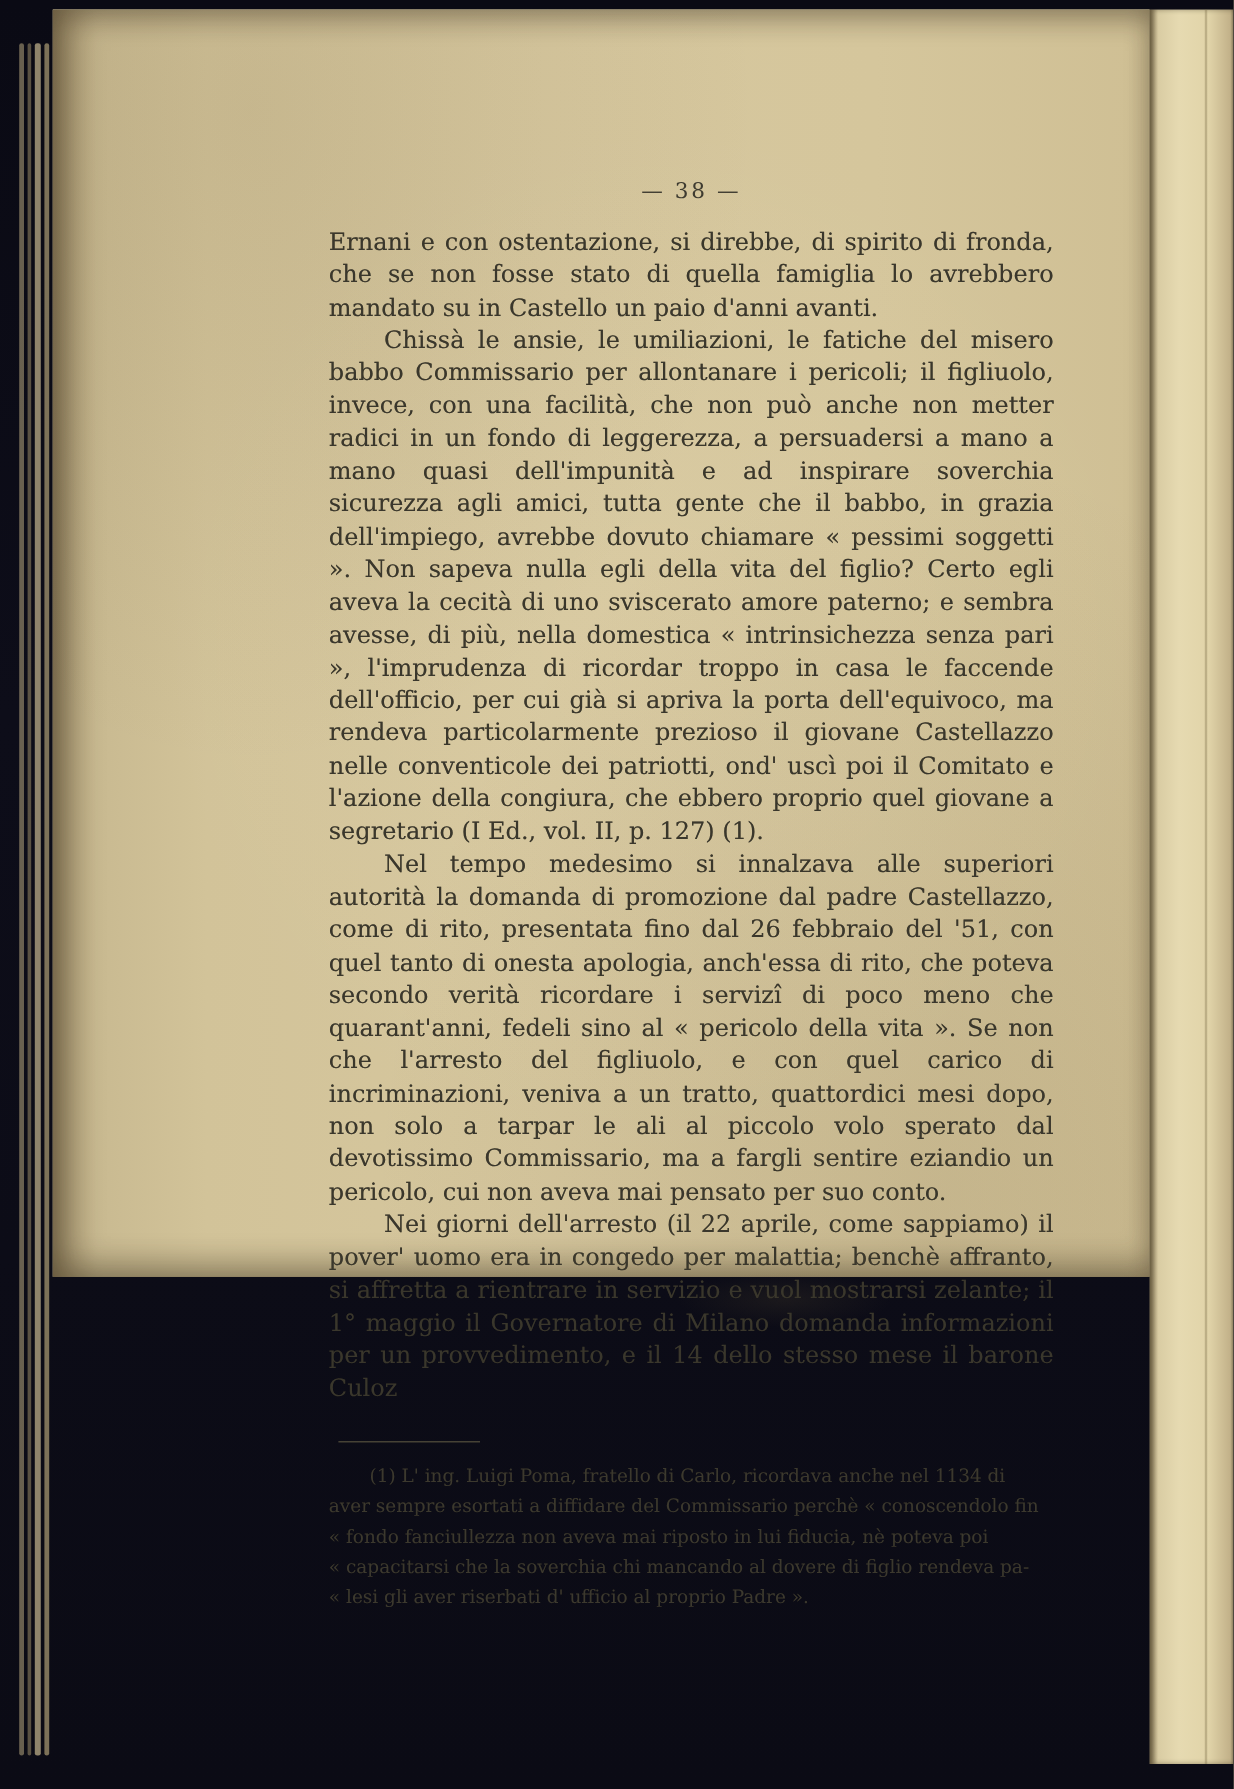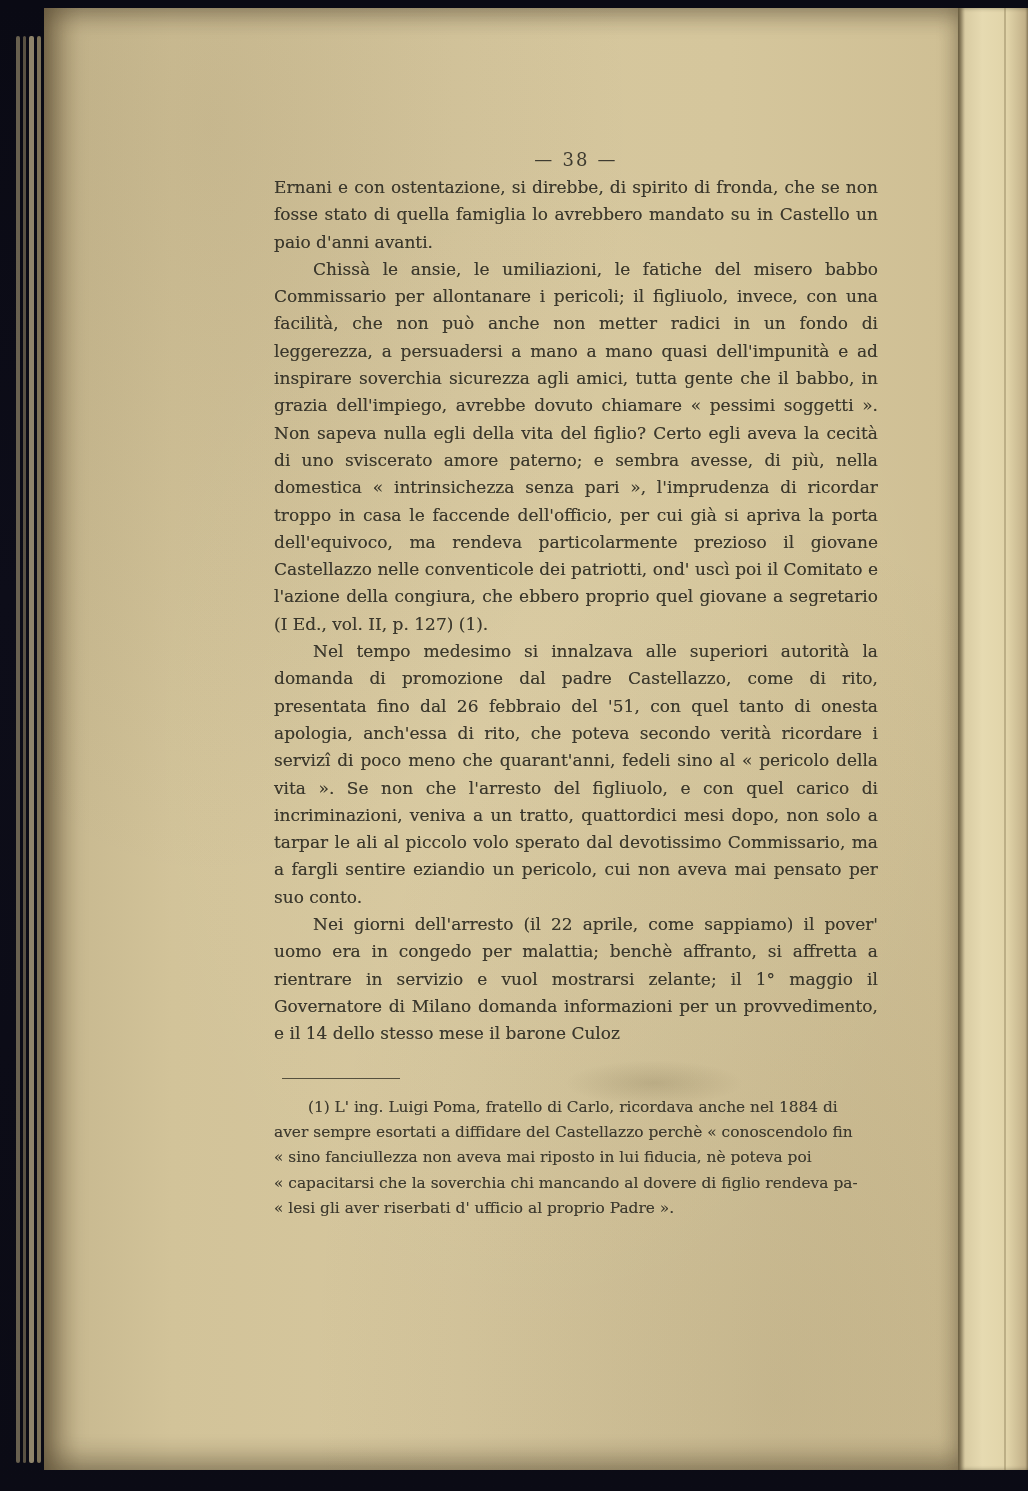--- a/index.html
+++ b/index.html
@@ -14,21 +14,21 @@
     background:linear-gradient(180deg,#0a0a14 0%,#0d0d19 40%,#0b0b15 100%);
   }
   
   .edge{position:absolute;top:36px;bottom:28px;border-radius:2px;}
   .edge.e1{left:16px;width:4px;background:#b6a77f;opacity:.55;}
   .edge.e2{left:23px;width:3px;background:#8e8060;opacity:.6;}
   .edge.e3{left:29px;width:5px;background:#c7b890;opacity:.7;}
   .edge.e4{left:37px;width:4px;background:#a3946f;opacity:.75;}
   
   .page{
-    position:absolute;left:44px;top:8px;width:914px;height:1462px;
+    position:absolute;left:44px;top:8px;width:914px;height:1056px;
     background:
       linear-gradient(90deg,#b3a27a 0%,#c9ba91 4%,#d2c399 14%,#d6c79e 45%,#d5c69c 75%,#cfbf94 100%),
       #d4c59b;
     box-shadow:inset 14px 0 28px rgba(40,30,15,.35), inset 0 10px 18px rgba(40,30,15,.18), inset 0 -14px 22px rgba(40,30,15,.22);
   }
   .page::before{ 
     content:"";position:absolute;inset:0;pointer-events:none;
     background:
       radial-gradient(ellipse at 18% 8%, rgba(90,70,40,.10), transparent 40%),
       radial-gradient(ellipse at 80% 95%, rgba(90,70,40,.12), transparent 45%),
@@ -49,21 +49,21 @@
     content:"";position:absolute;left:46px;top:0;bottom:0;width:2px;
     background:rgba(120,105,70,.35);
   }
   
   .content{
     position:absolute;left:230px;top:0;width:604px;color:#3a372c;
   }
   .page-number{
     padding-top:141px;text-align:center;font-size:18px;letter-spacing:.12em;color:#3e3b30;
   }
-  .body-text{margin-top:4px;font-size:17px;line-height:27.3px;text-align:justify;
+  .body-text{margin-top:18px;font-size:20px;line-height:27.3px;text-align:justify;
     text-shadow:0 0 .5px rgba(45,40,25,.45);}
   .para{margin:0;}
   .para.indent{text-indent:2.3em;}
   .footnote-rule{
     margin:30px 0 0 8px;width:118px;border-top:1.5px solid #55503e;
   }
   .footnote{
     margin-top:16px;font-size:15.4px;line-height:25.4px;color:#3c392e;
     text-align:justify;text-shadow:0 0 .4px rgba(45,40,25,.4);
   }
@@ -89,23 +89,23 @@
       <div class="body-text">
         <p class="para">Ernani e con ostentazione, si direbbe, di spirito di fronda, che se non fosse stato di quella famiglia lo avrebbero mandato su in Castello un paio d'anni avanti.</p>
         <p class="para indent">Chissà le ansie, le umiliazioni, le fatiche del misero babbo Commissario per allontanare i pericoli; il figliuolo, invece, con una facilità, che non può anche non metter radici in un fondo di leggerezza, a persuadersi a mano a mano quasi dell'impunità e ad inspirare soverchia sicurezza agli amici, tutta gente che il babbo, in grazia dell'impiego, avrebbe dovuto chiamare « pessimi soggetti ». Non sapeva nulla egli della vita del figlio? Certo egli aveva la cecità di uno sviscerato amore paterno; e sembra avesse, di più, nella domestica « intrinsichezza senza pari », l'imprudenza di ricordar troppo in casa le faccende dell'officio, per cui già si apriva la porta dell'equivoco, ma rendeva particolarmente prezioso il giovane Castellazzo nelle conventicole dei patriotti, ond' uscì poi il Comitato e l'azione della congiura, che ebbero proprio quel giovane a segretario (I Ed., vol. II, p. 127) (1).</p>
         <p class="para indent">Nel tempo medesimo si innalzava alle superiori autorità la domanda di promozione dal padre Castellazzo, come di rito, presentata fino dal 26 febbraio del '51, con quel tanto di onesta apologia, anch'essa di rito, che poteva secondo verità ricordare i servizî di poco meno che quarant'anni, fedeli sino al « pericolo della vita ». Se non che l'arresto del figliuolo, e con quel carico di incriminazioni, veniva a un tratto, quattordici mesi dopo, non solo a tarpar le ali al piccolo volo sperato dal devotissimo Commissario, ma a fargli sentire eziandio un pericolo, cui non aveva mai pensato per suo conto.</p>
         <p class="para indent">Nei giorni dell'arresto (il 22 aprile, come sappiamo) il pover' uomo era in congedo per malattia; benchè affranto, si affretta a rientrare in servizio e vuol mostrarsi zelante; il 1° maggio il Governatore di Milano domanda informazioni per un provvedimento, e il 14 dello stesso mese il barone Culoz</p>
       </div>
 
       <div class="footnote-rule"></div>
 
       <div class="footnote">
-        <div class="fn-line first">(1) L' ing. Luigi Poma, fratello di Carlo, ricordava anche nel 1884 di</div>
-        <div class="fn-line">aver sempre esortati a diffidare del Castellazzo perchè « conoscendolo fin</div>
-        <div class="fn-line">« sino fanciullezza non aveva mai riposto in lui fiducia, nè poteva poi</div>
+        <div class="fn-line first">(1) L' ing. Luigi Poma, fratello di Carlo, ricordava anche nel 1134 di</div>
+        <div class="fn-line">aver sempre esortati a diffidare del Commissario perchè « conoscendolo fin</div>
+        <div class="fn-line">« fondo fanciullezza non aveva mai riposto in lui fiducia, nè poteva poi</div>
         <div class="fn-line">« capacitarsi che la soverchia chi mancando al dovere di figlio rendeva pa-</div>
         <div class="fn-line">« lesi gli aver riserbati d' ufficio al proprio Padre ».</div>
       </div>
     </div>
   </div>
 
   <div class="fore-edge"></div>
 
 </div>
 

